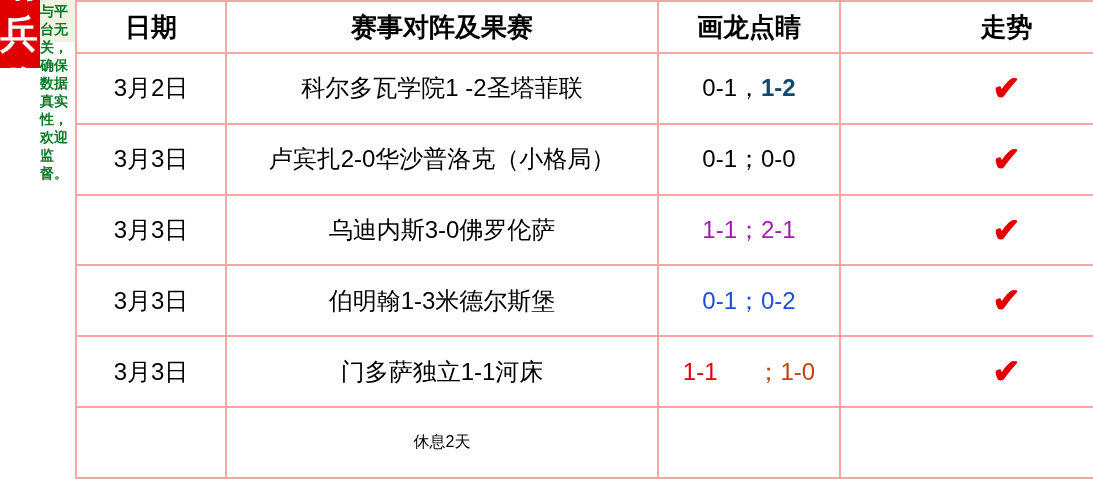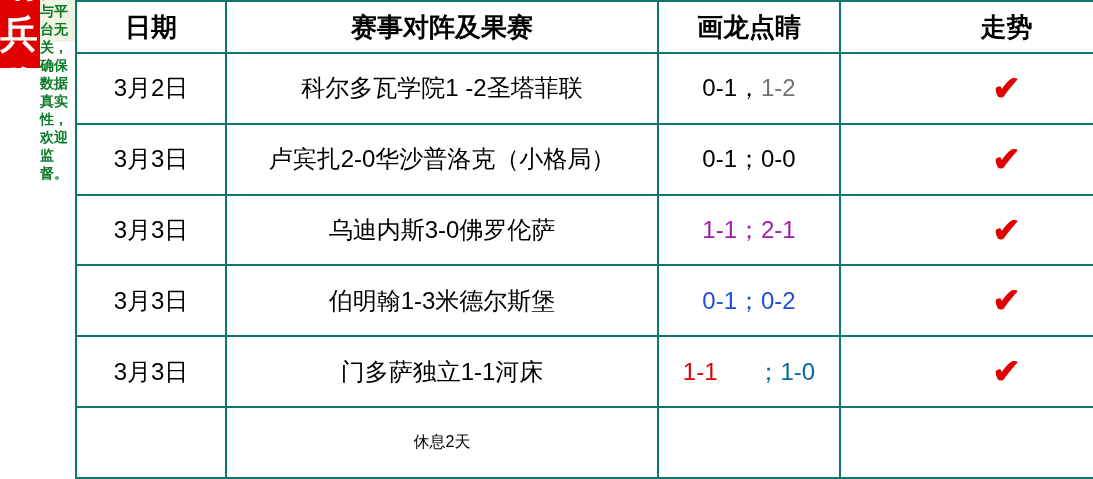--- a/index.html
+++ b/index.html
@@ -40,21 +40,21 @@
     color: #0a7a28;
     font-size: 14px;
     font-weight: bold;
   }
   table.main-table {
     border-collapse: collapse;
     width: 1093px;
     table-layout: fixed;
   }
   table.main-table td, table.main-table th {
-    border: 2px solid #0f766e;
+    border: 2px solid #fca5a5;
     text-align: center;
     vertical-align: middle;
     font-size: 24px;
     color: #000000;
     font-weight: normal;
     padding: 0;
   }
   table.main-table thead th {
     height: 50px;
     font-size: 26px;
@@ -96,21 +96,21 @@
         <th class="col-date">日期</th>
         <th class="col-match">赛事对阵及果赛</th>
         <th class="col-hl">画龙点睛</th>
         <th class="col-trend">走势</th>
       </tr>
     </thead>
     <tbody>
         <tr>
           <td class="col-date">3月2日</td>
           <td class="col-match">科尔多瓦学院1 -2圣塔菲联</td>
-          <td class="col-hl"><span style="color: rgb(0, 0, 0);">0-1，</span><span style="color: #737373;">1-2</span></td>
+          <td class="col-hl"><span style="color: rgb(0, 0, 0);">0-1，</span><span style="color: #0c4a6e; font-weight: bold;">1-2</span></td>
           <td class="col-trend"><span class="check">✔</span></td>
         </tr>
         <tr>
           <td class="col-date">3月3日</td>
           <td class="col-match">卢宾扎2-0华沙普洛克（小格局）</td>
           <td class="col-hl"><span style="color: rgb(0, 0, 0);">0-1；0-0</span></td>
           <td class="col-trend"><span class="check">✔</span></td>
         </tr>
         <tr>
           <td class="col-date">3月3日</td>
@@ -120,21 +120,21 @@
         </tr>
         <tr>
           <td class="col-date">3月3日</td>
           <td class="col-match">伯明翰1-3米德尔斯堡</td>
           <td class="col-hl"><span style="color: #1d4ed8;">0-1；0-2</span></td>
           <td class="col-trend"><span class="check">✔</span></td>
         </tr>
         <tr>
           <td class="col-date">3月3日</td>
           <td class="col-match">门多萨独立1-1河床</td>
-          <td class="col-hl"><span style="color: rgb(224, 0, 0);">1-1</span><span style="color: #0369a1; margin-left: 39px;">；1-0</span></td>
+          <td class="col-hl"><span style="color: rgb(224, 0, 0);">1-1</span><span style="color: #c2410c; margin-left: 39px;">；1-0</span></td>
           <td class="col-trend"><span class="check">✔</span></td>
         </tr>
         <tr class="rest-row">
           <td class="col-date"></td>
           <td class="col-match rest-cell">休息2天</td>
           <td class="col-hl"></td>
           <td class="col-trend"></td>
         </tr>
       </tbody>
   </table>

